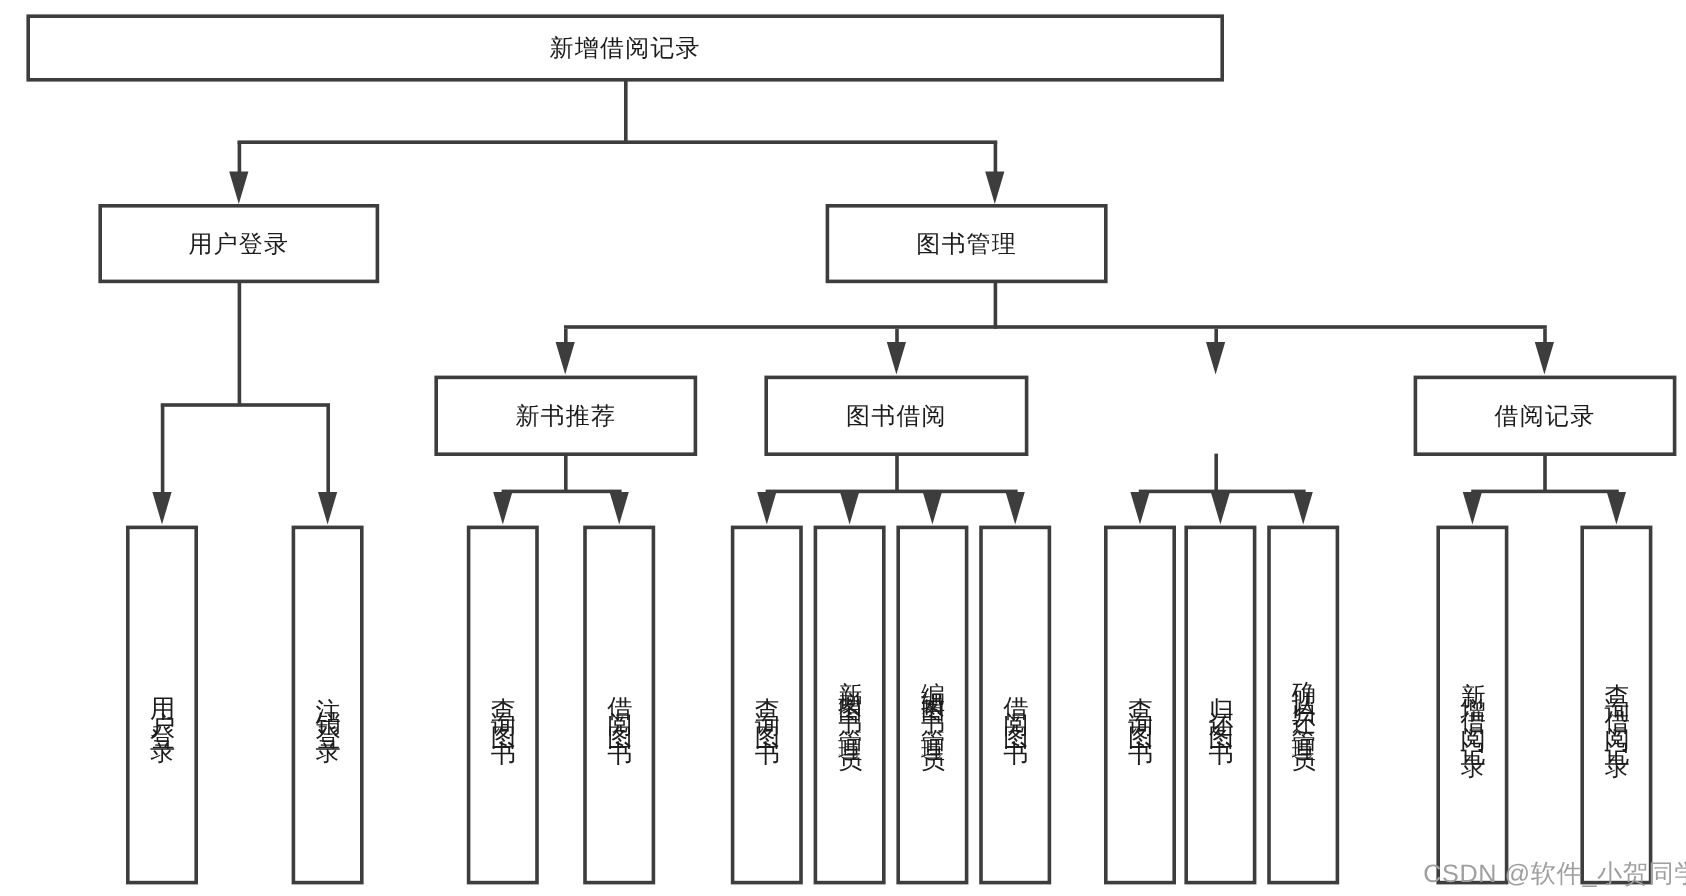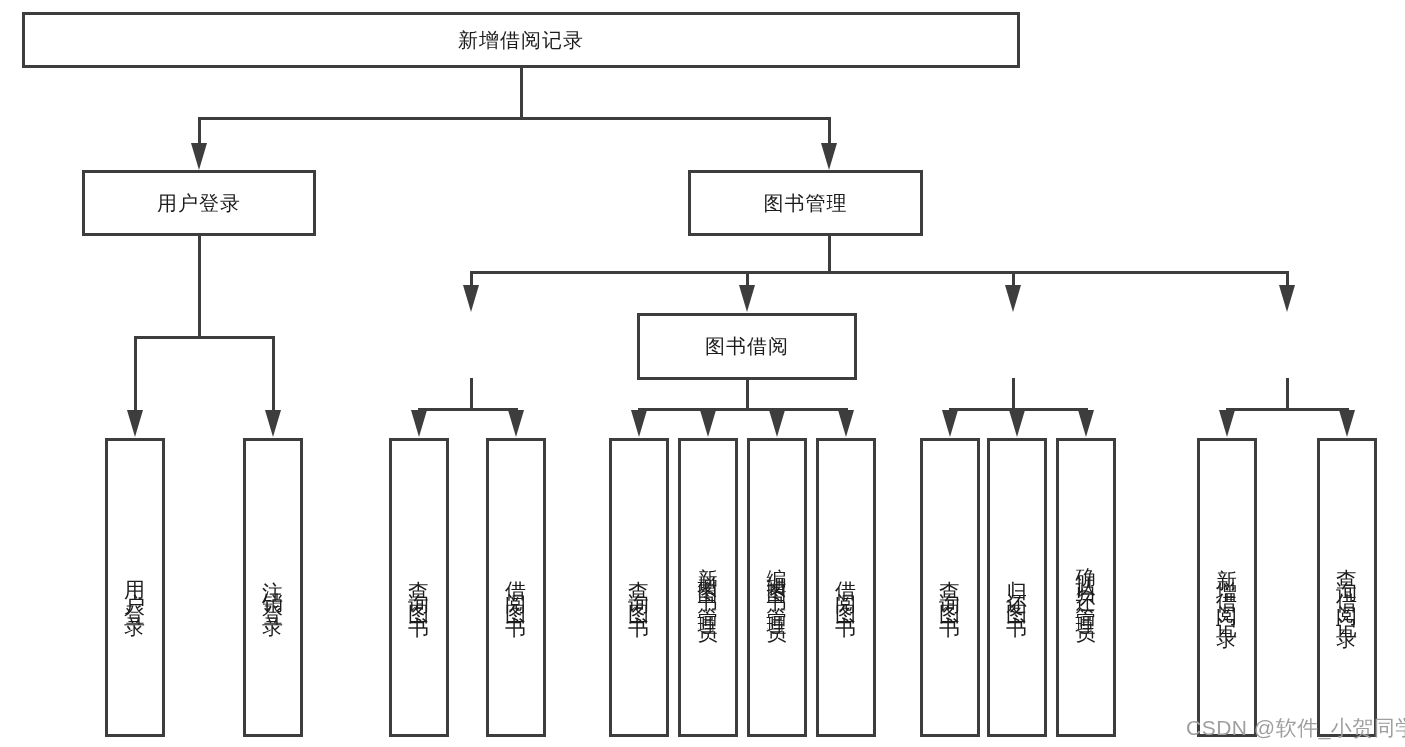--- a/index.html
+++ b/index.html
@@ -54,22 +54,28 @@
   <div class="hline" style="left:470px;top:271px;width:819px;"></div>
   <div class="vline" style="left:470px;top:274px;height:14px;"></div>
   <div class="arrow" style="left:463px;top:285px;"></div>
   <div class="vline" style="left:746px;top:274px;height:14px;"></div>
   <div class="arrow" style="left:739px;top:285px;"></div>
   <div class="vline" style="left:1012px;top:274px;height:14px;"></div>
   <div class="arrow" style="left:1005px;top:285px;"></div>
   <div class="vline" style="left:1286px;top:274px;height:14px;"></div>
   <div class="arrow" style="left:1279px;top:285px;"></div>
 
+  <div class="box hbox" style="left:362px;top:313px;width:219px;height:67px;">
+    <span>新书推荐</span>
+  </div>
   <div class="box hbox" style="left:637px;top:313px;width:220px;height:67px;">
     <span>图书借阅</span>
+  </div>
+  <div class="box hbox" style="left:1178px;top:313px;width:219px;height:67px;">
+    <span>借阅记录</span>
   </div>
 
   <div class="vline" style="left:470px;top:378px;height:31px;"></div>
   <div class="hline" style="left:418px;top:408px;width:100px;"></div>
   <div class="arrow" style="left:411px;top:410px;"></div>
   <div class="arrow" style="left:508px;top:410px;"></div>
 
   <div class="vline" style="left:746px;top:378px;height:31px;"></div>
   <div class="hline" style="left:638px;top:408px;width:210px;"></div>
   <div class="arrow" style="left:631px;top:410px;"></div>

